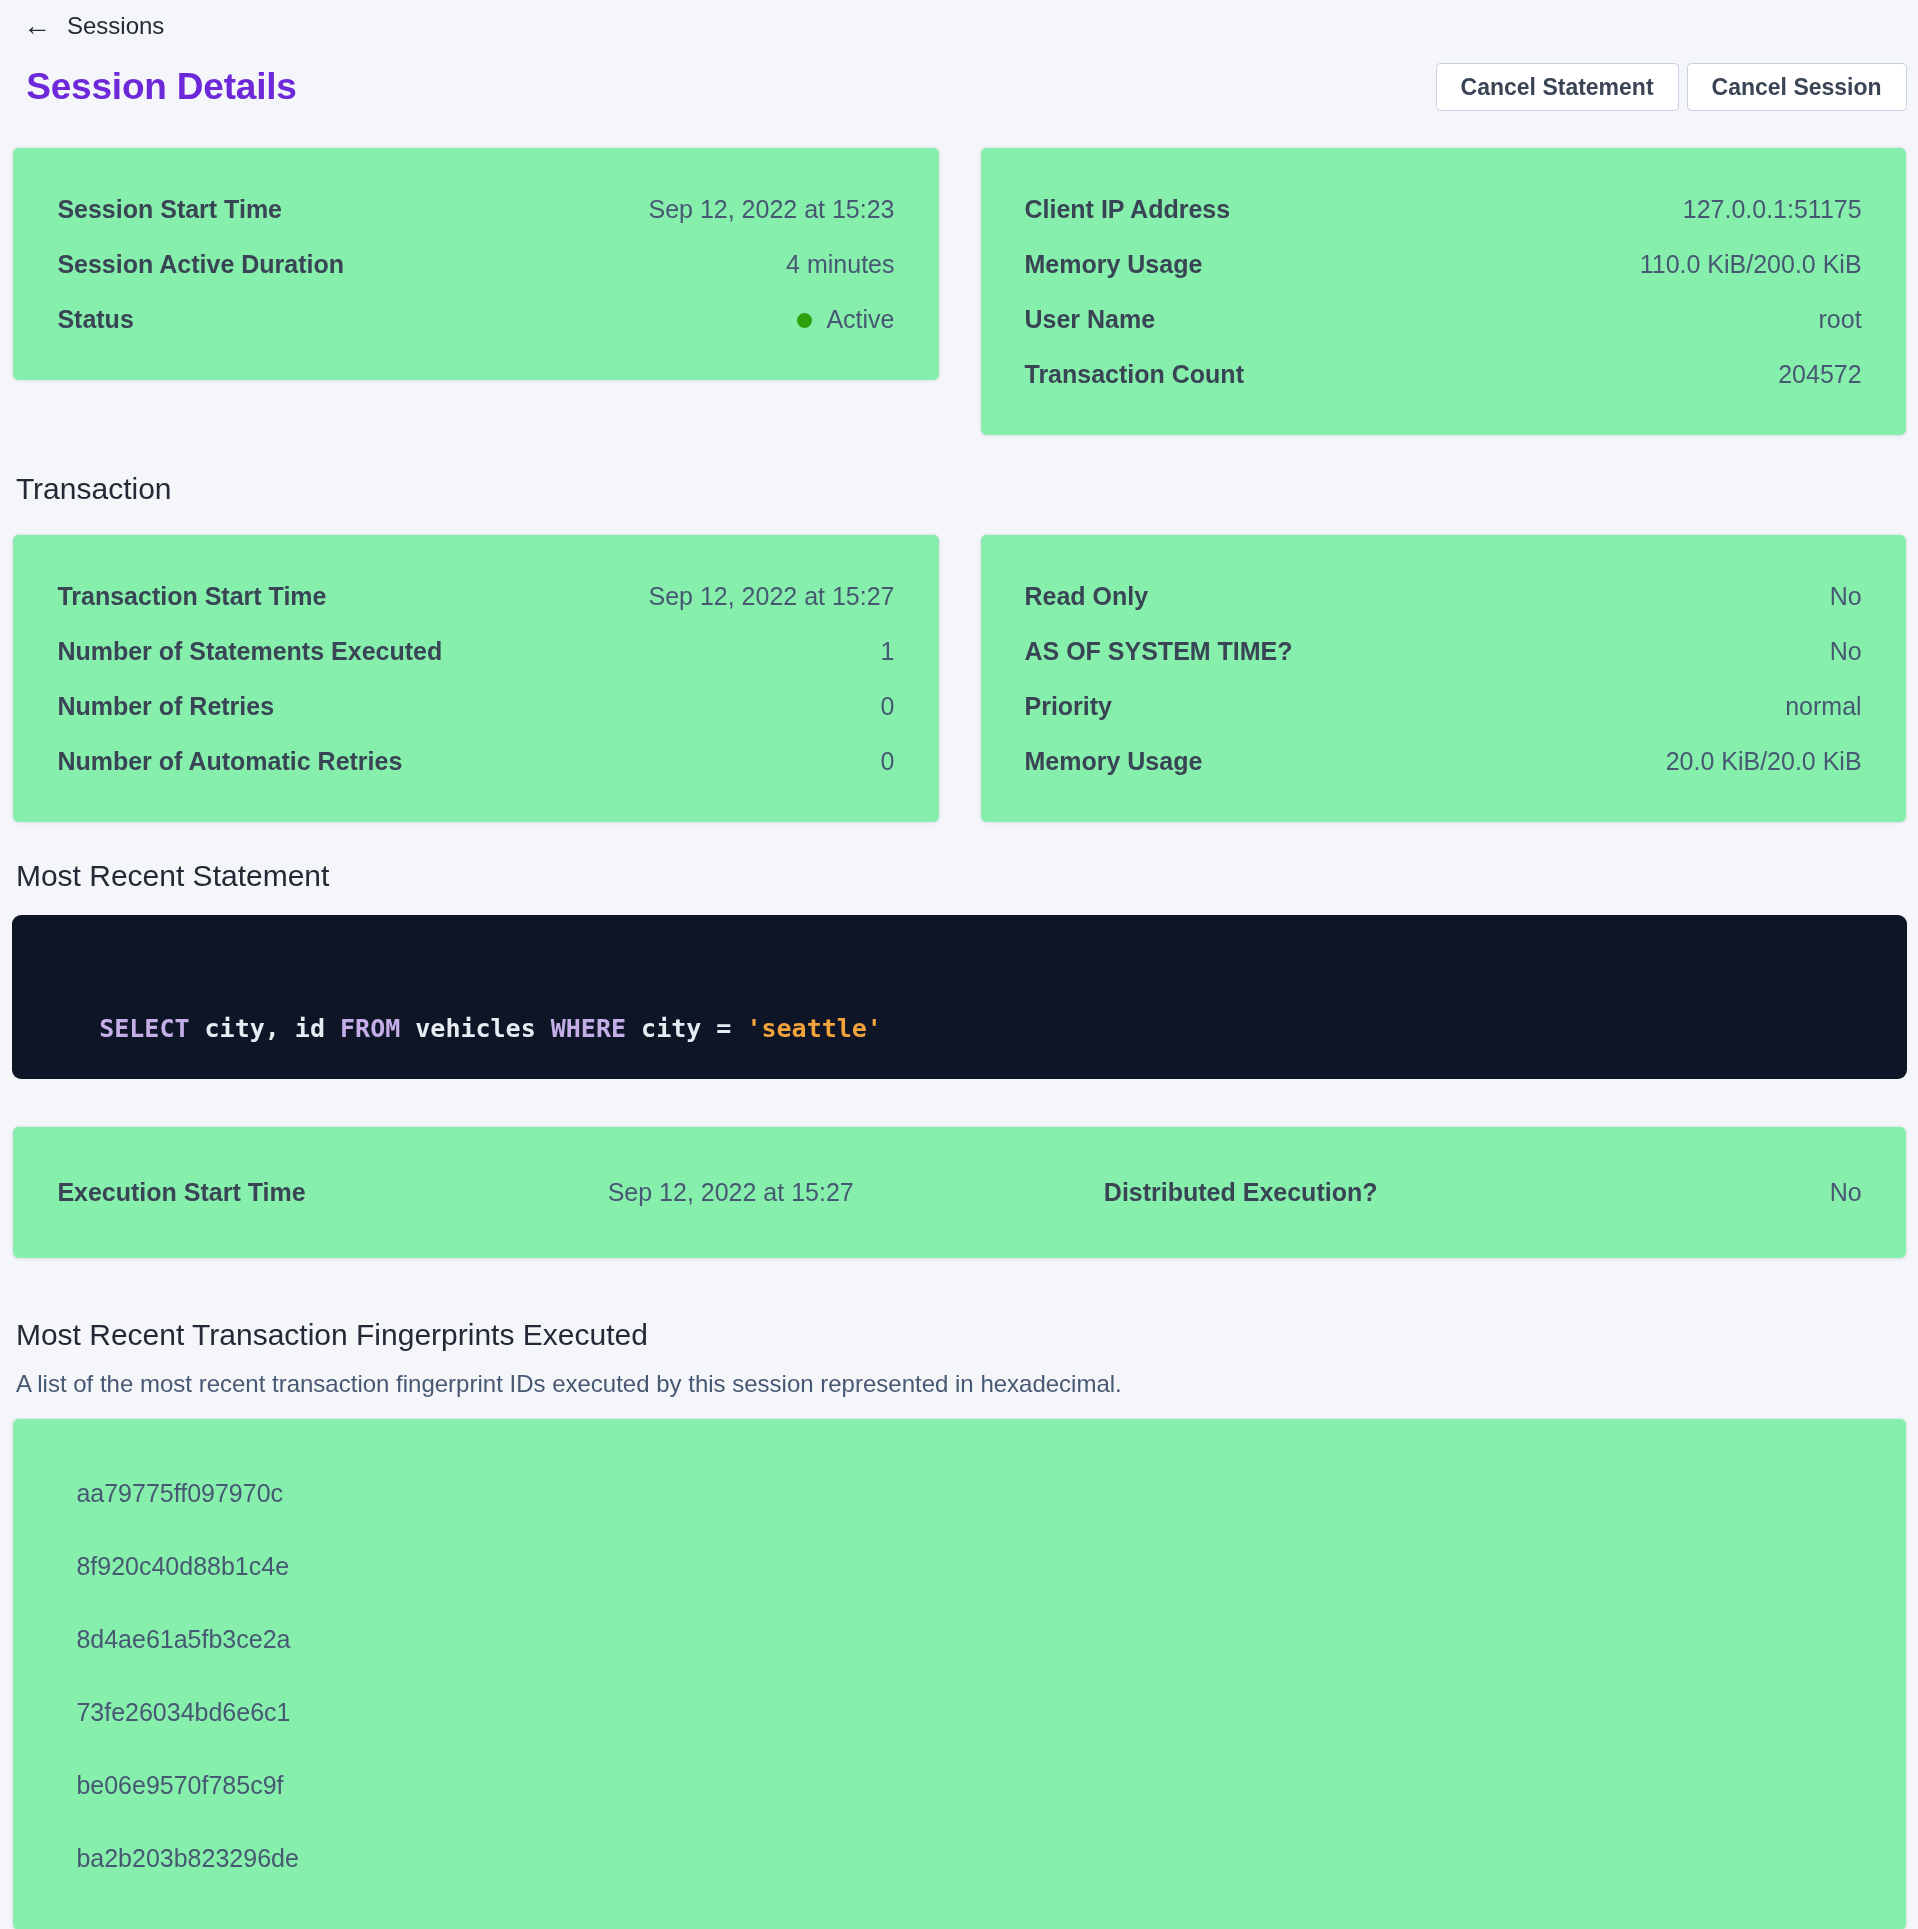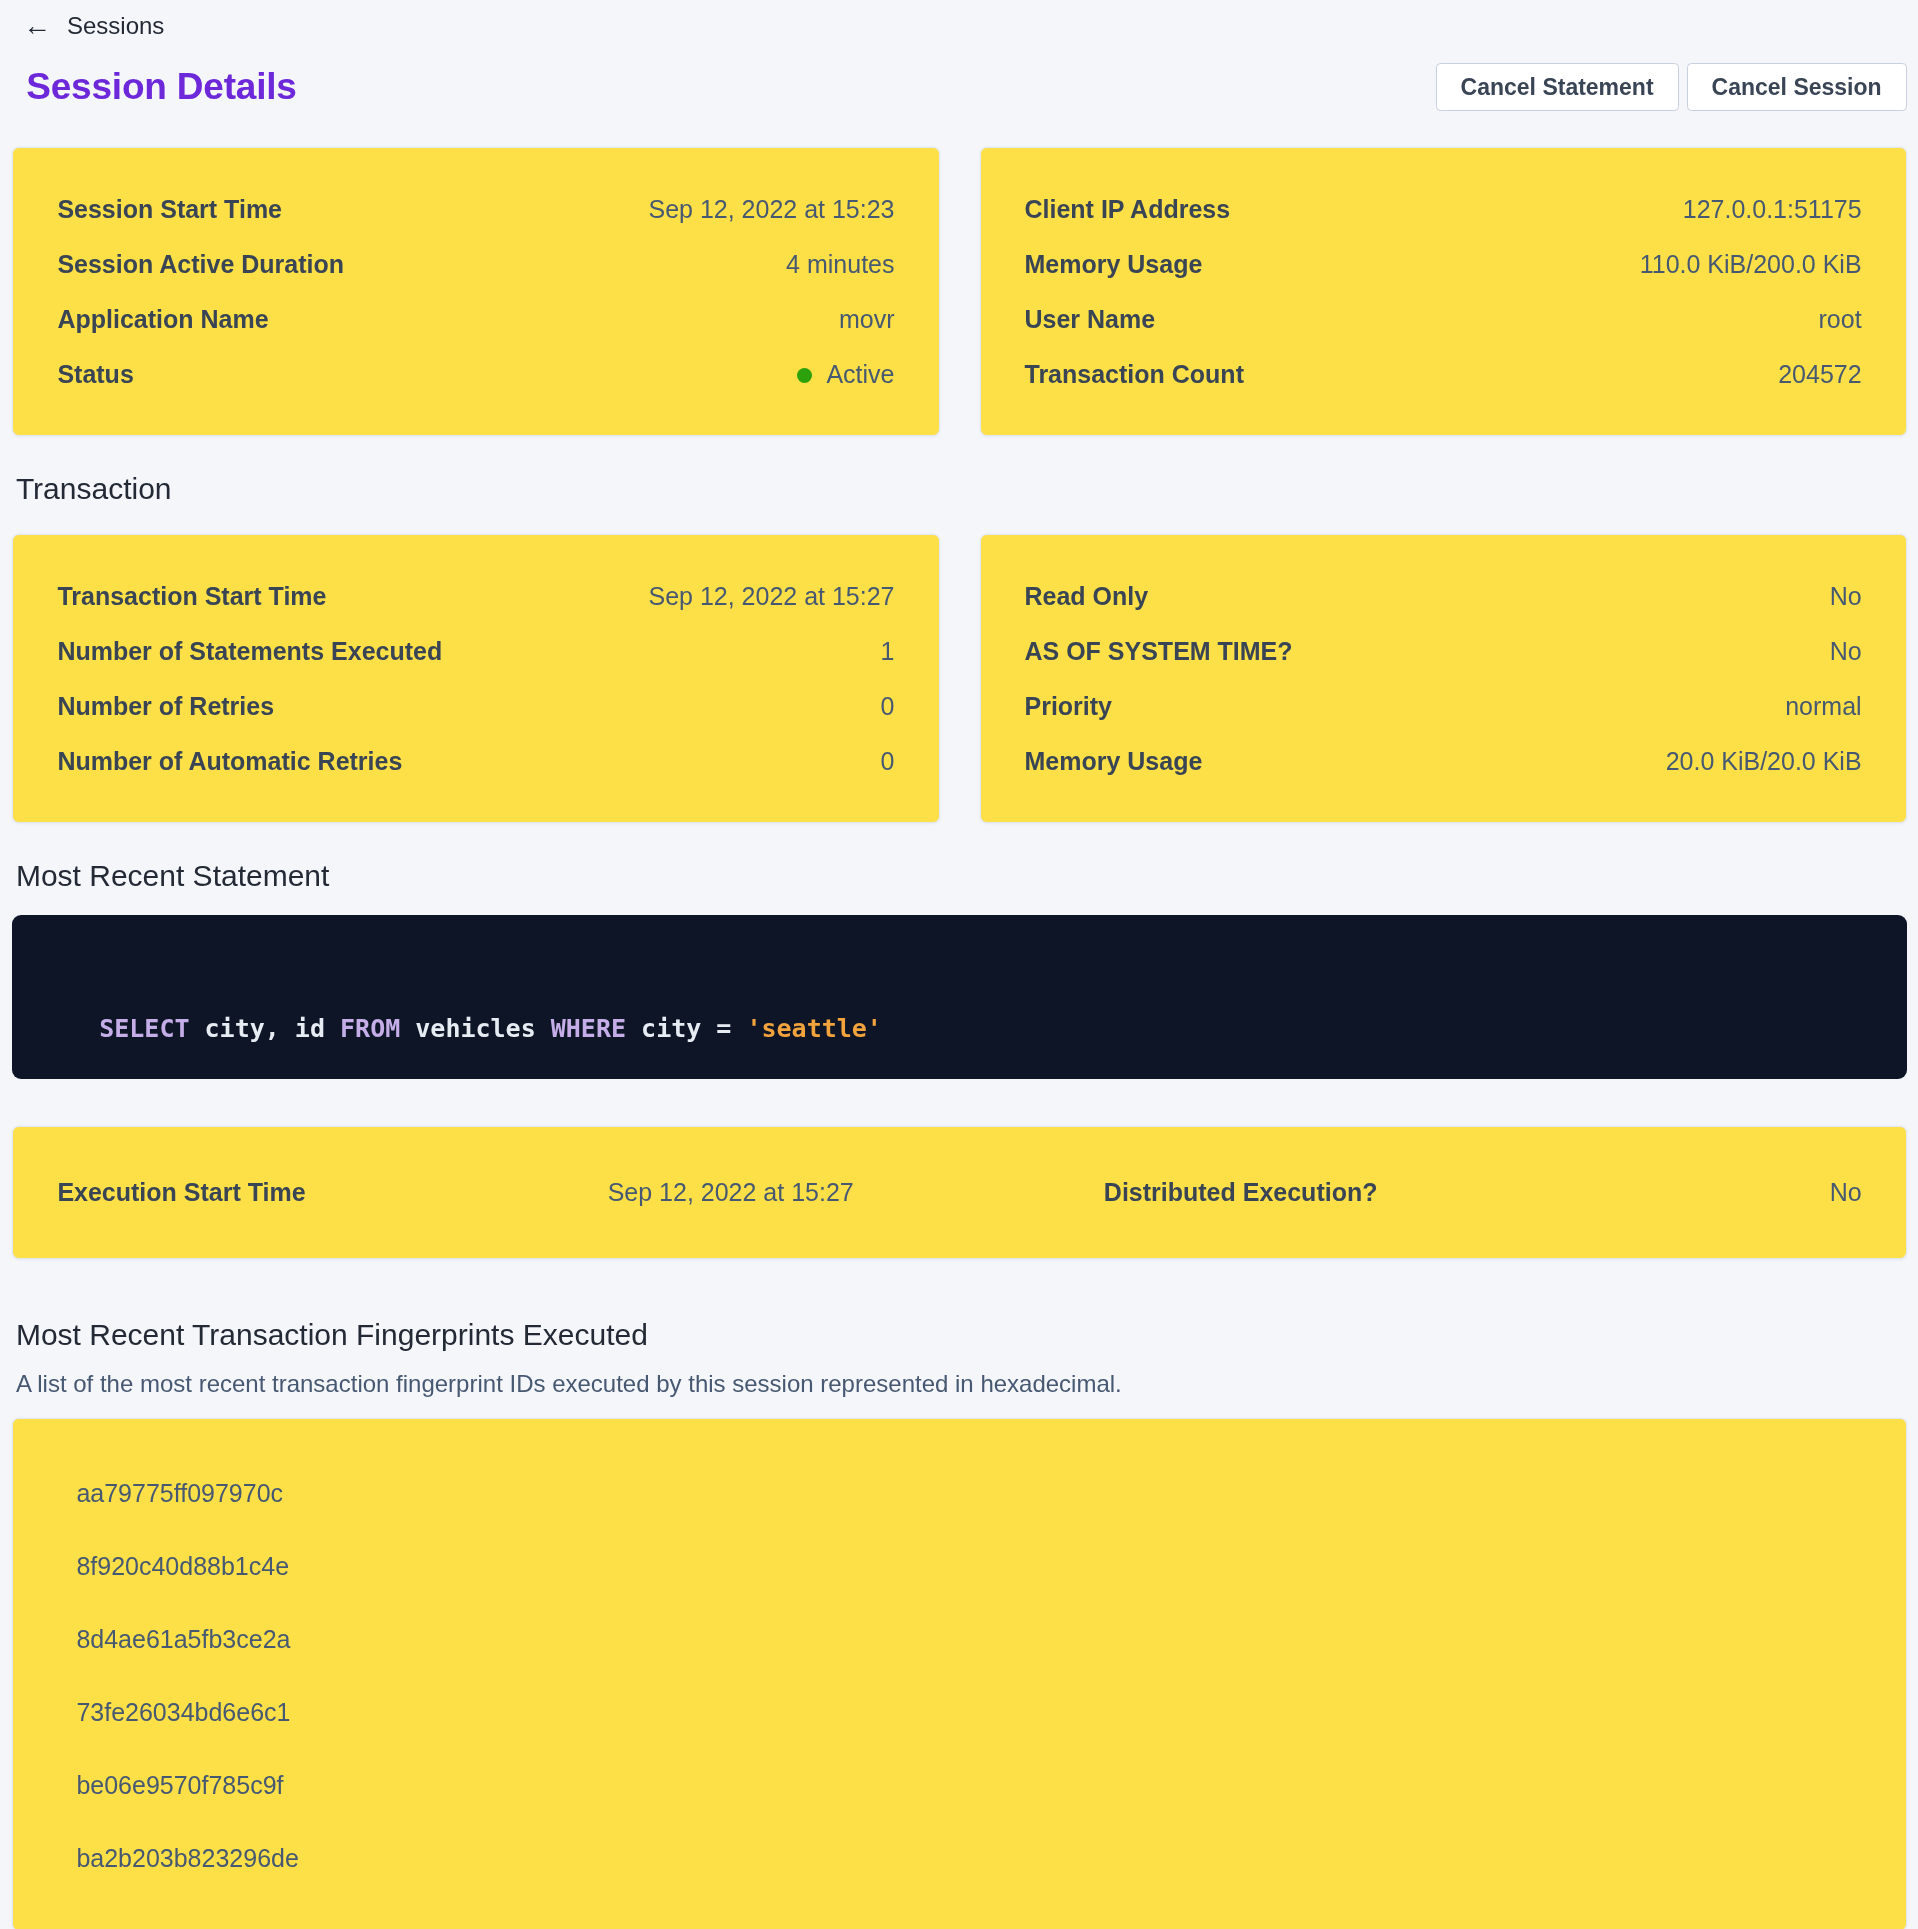--- a/index.html
+++ b/index.html
@@ -57,21 +57,21 @@
 
   
   .grid2 {
     display: grid;
     grid-template-columns: 1fr 1fr;
     column-gap: 40px;
     align-items: start;
     margin-top: 26.6px;
   }
   .card {
-    background: #fde047;
+    background: #86efac;
     border: 0.9px solid #e3e8f0;
     border-radius: 7px;
     box-shadow: 0 0.9px 2.7px rgba(67, 90, 111, 0.08);
   }
   .summary-card { padding: 46px 44px 21px; }
   .srow {
     display: flex;
     justify-content: space-between;
     align-items: baseline;
     line-height: 30px;
@@ -177,24 +177,20 @@
     <div class="card summary-card">
 
     <div class="srow">
           <span class="label">Session Start Time</span>
           <span class="value"><span class="value-text">Sep 12, 2022 at 15:23</span></span>
         </div>
         <div class="srow">
           <span class="label">Session Active Duration</span>
           <span class="value"><span class="value-text">4 minutes</span></span>
         </div>
-        <div class="srow">
-          <span class="label">Application Name</span>
-          <span class="value"><span class="value-text">movr</span></span>
-        </div>
         <div class="srow row--status">
           <span class="label">Status</span>
           <span class="value"><span class="dot"></span><span class="value-text">Active</span></span>
         </div>
       </div>
     <div class="card summary-card">
 
     <div class="srow">
           <span class="label">Client IP Address</span>
           <span class="value"><span class="value-text">127.0.0.1:51175</span></span>

